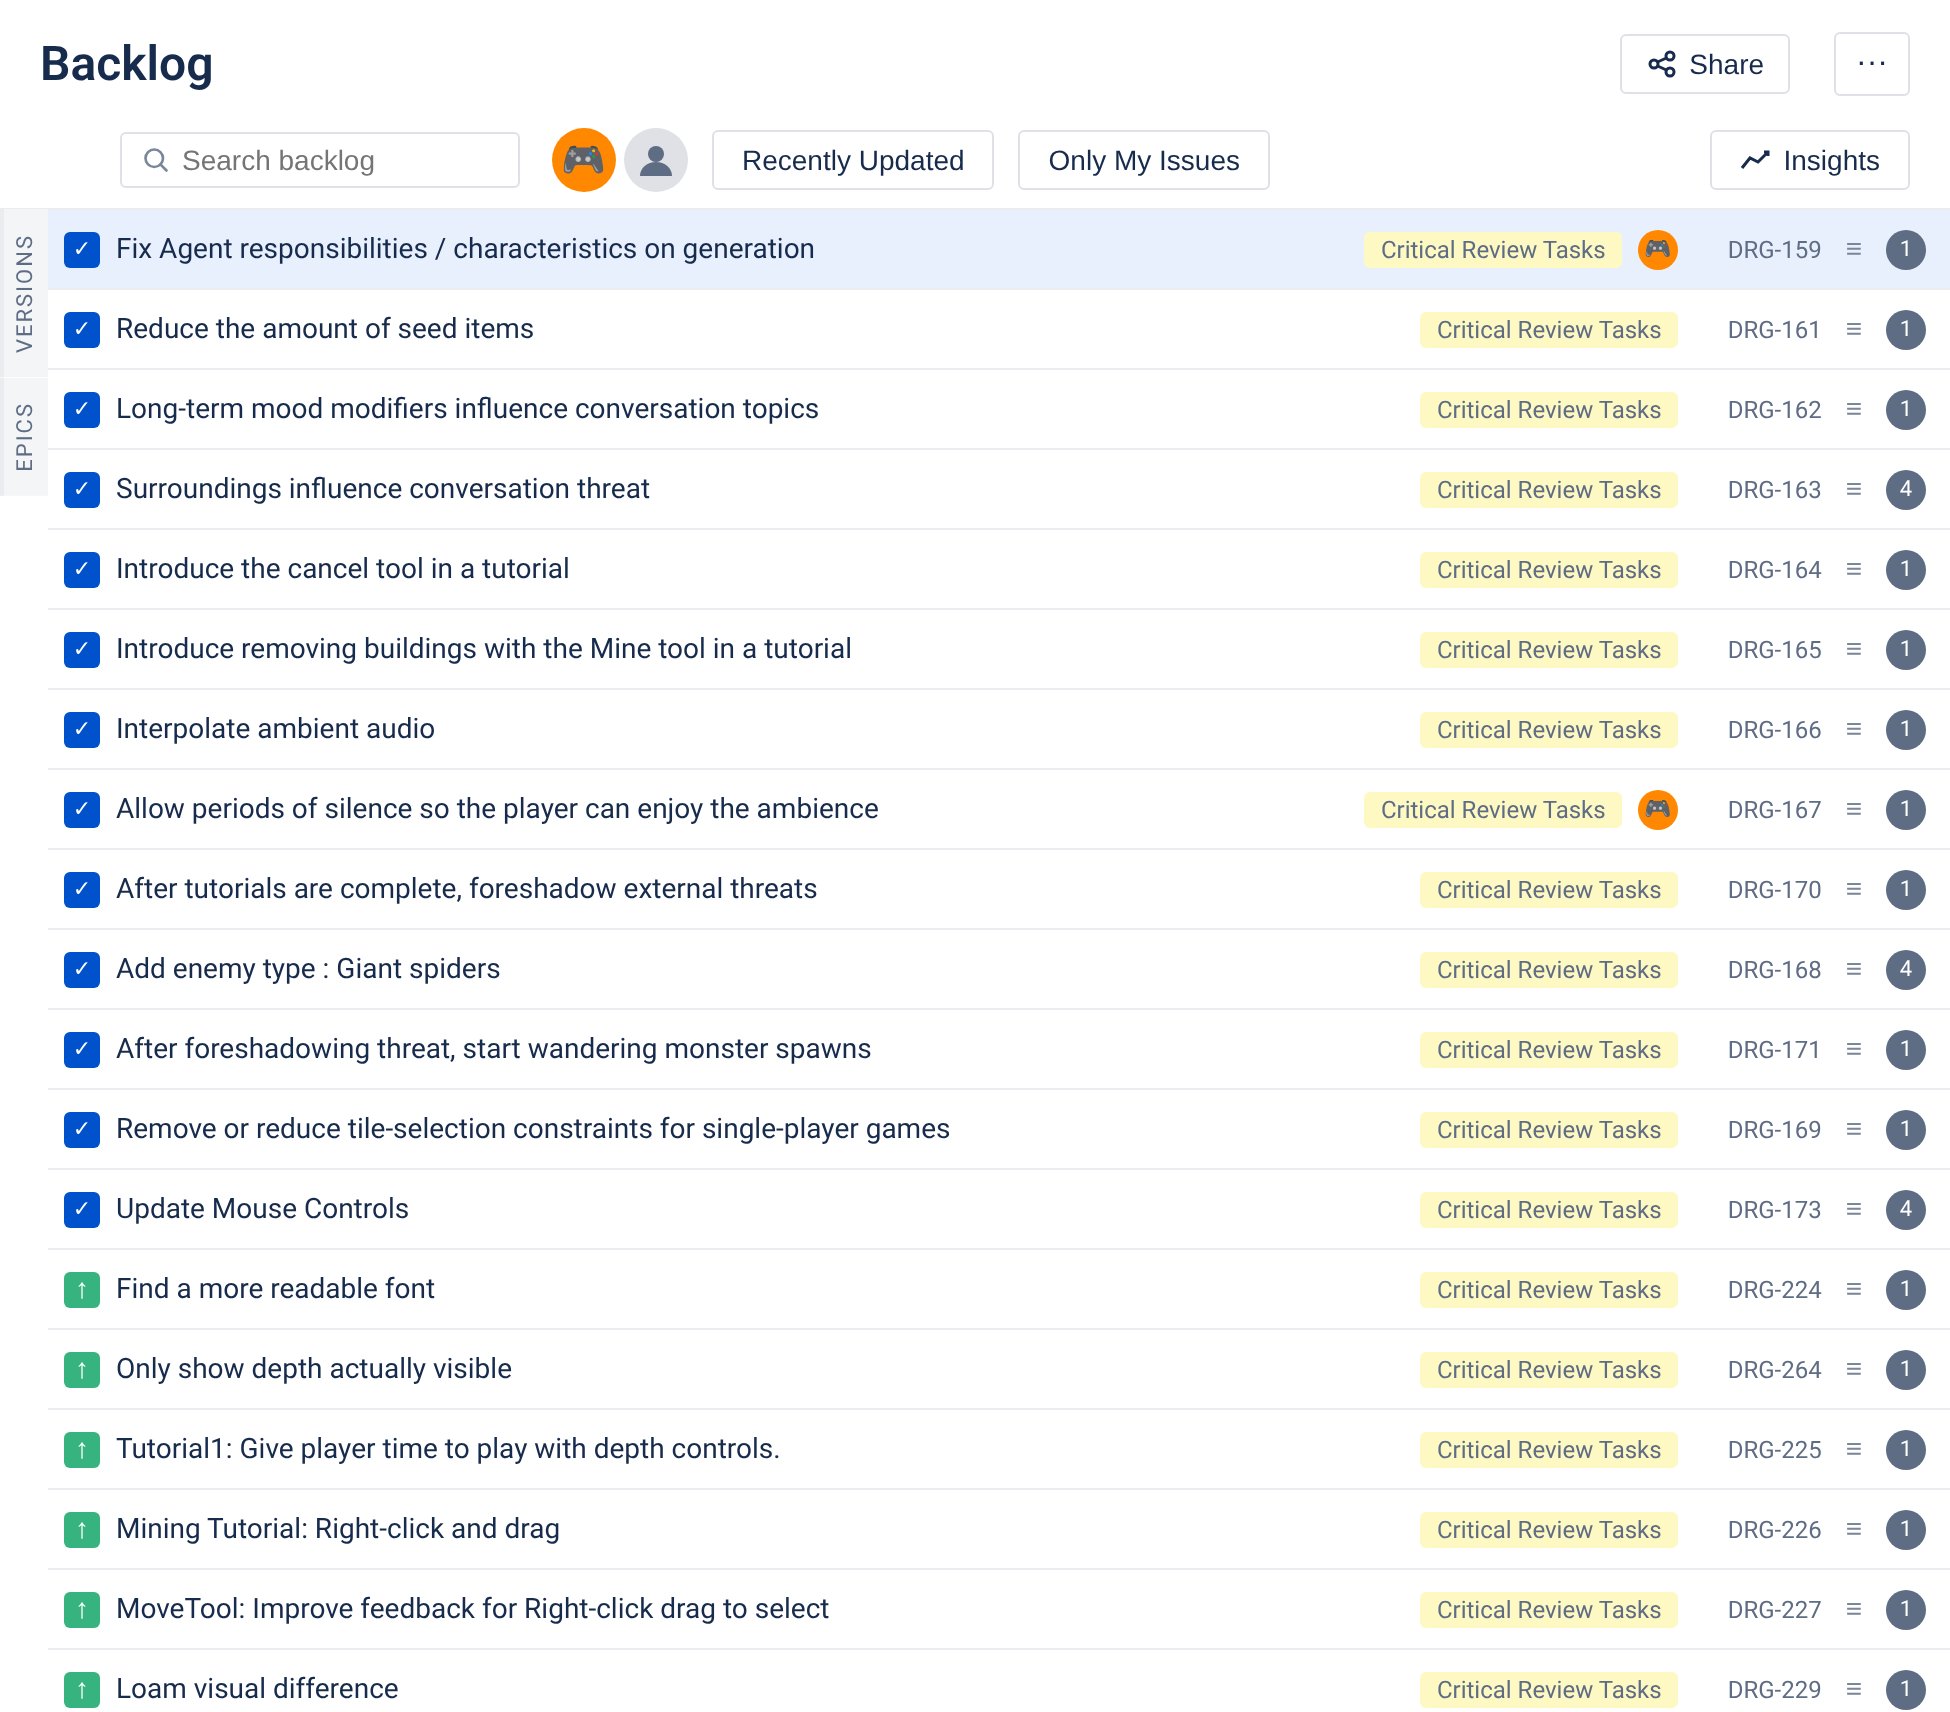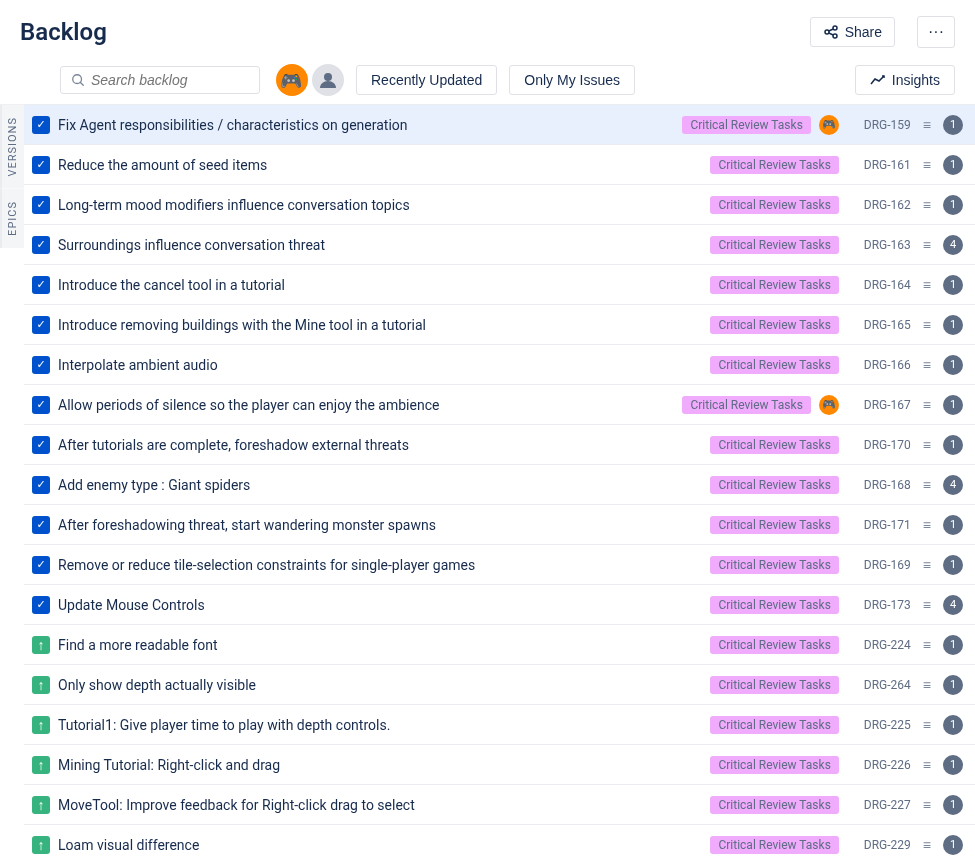--- a/index.html
+++ b/index.html
@@ -63,21 +63,20 @@
       gap: 6px;
       width: 200px;
     }
     .search-box input {
       border: none;
       outline: none;
       font-size: 14px;
       color: #4c1d95;
       width: 150px;
       background: transparent;
-      font-style: italic;
     }
     .search-icon-svg {
       color: #7a869a;
     }
     .avatar-group {
       display: flex;
       align-items: center;
       gap: 4px;
       margin-left: 4px;
     }
@@ -192,21 +191,21 @@
     }
     .row-title {
       flex: 1;
       font-size: 14px;
       color: #172b4d;
       cursor: pointer;
     }
     .row-label {
       font-size: 12px;
       color: #5e6c84;
-      background: #f0abfc;
+      background: #fef9c3;
       border-radius: 3px;
       padding: 2px 8px;
       white-space: nowrap;
     }
     .row-avatar {
       width: 20px;
       height: 20px;
       border-radius: 50%;
       background: #ff8800;
       font-size: 11px;

